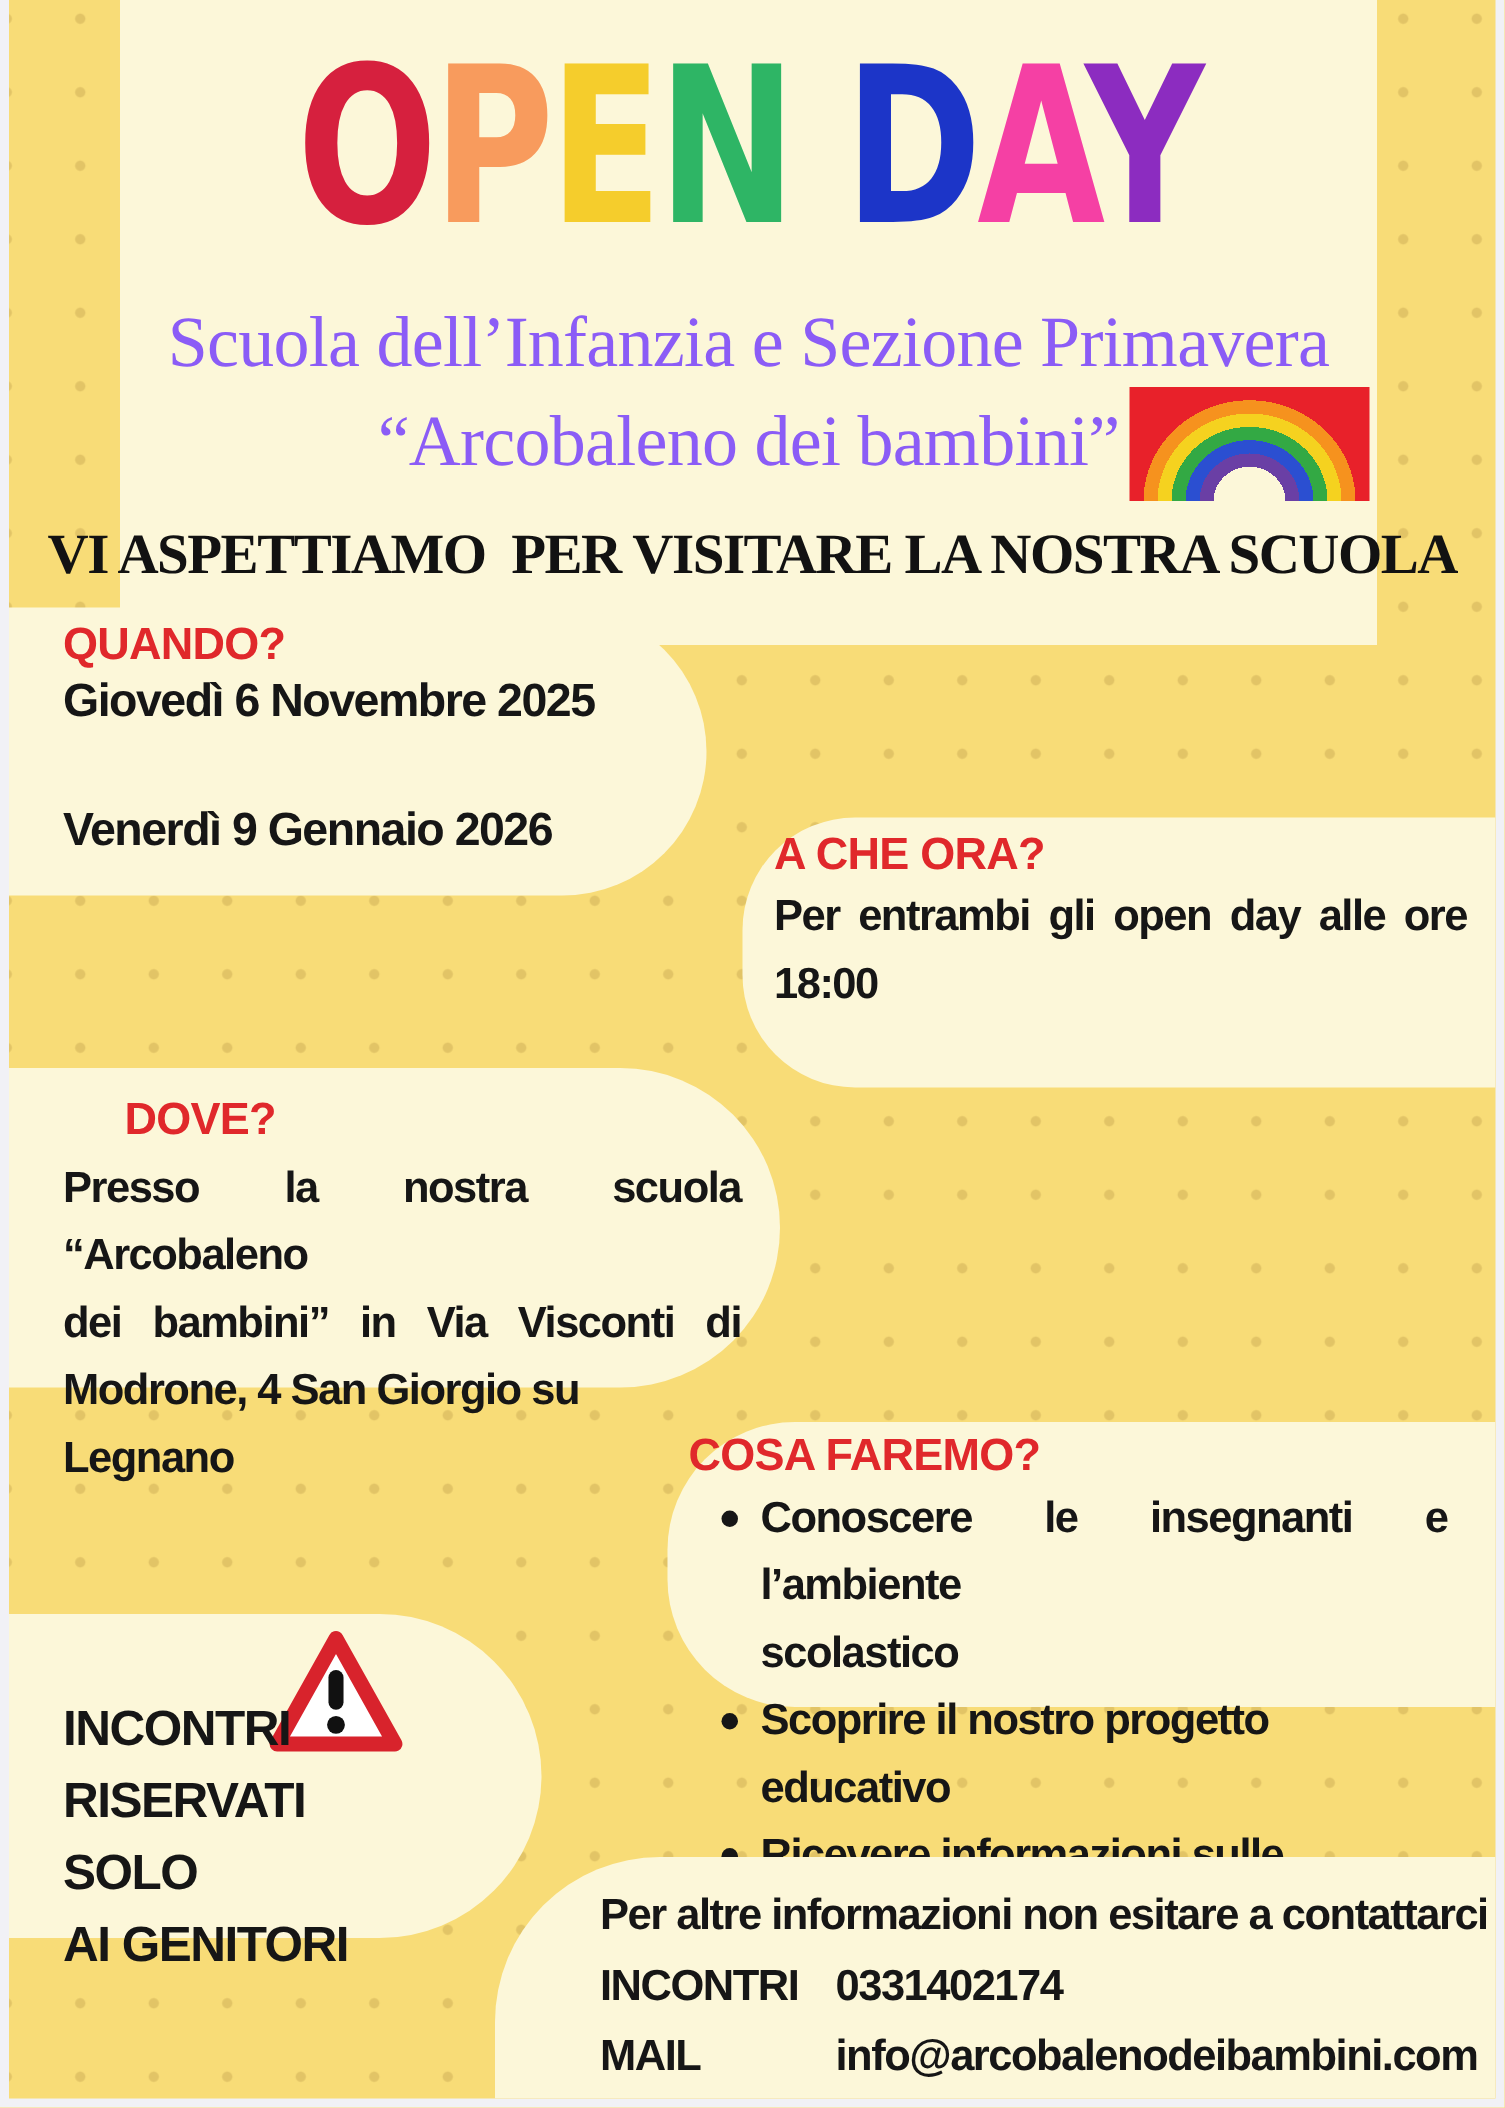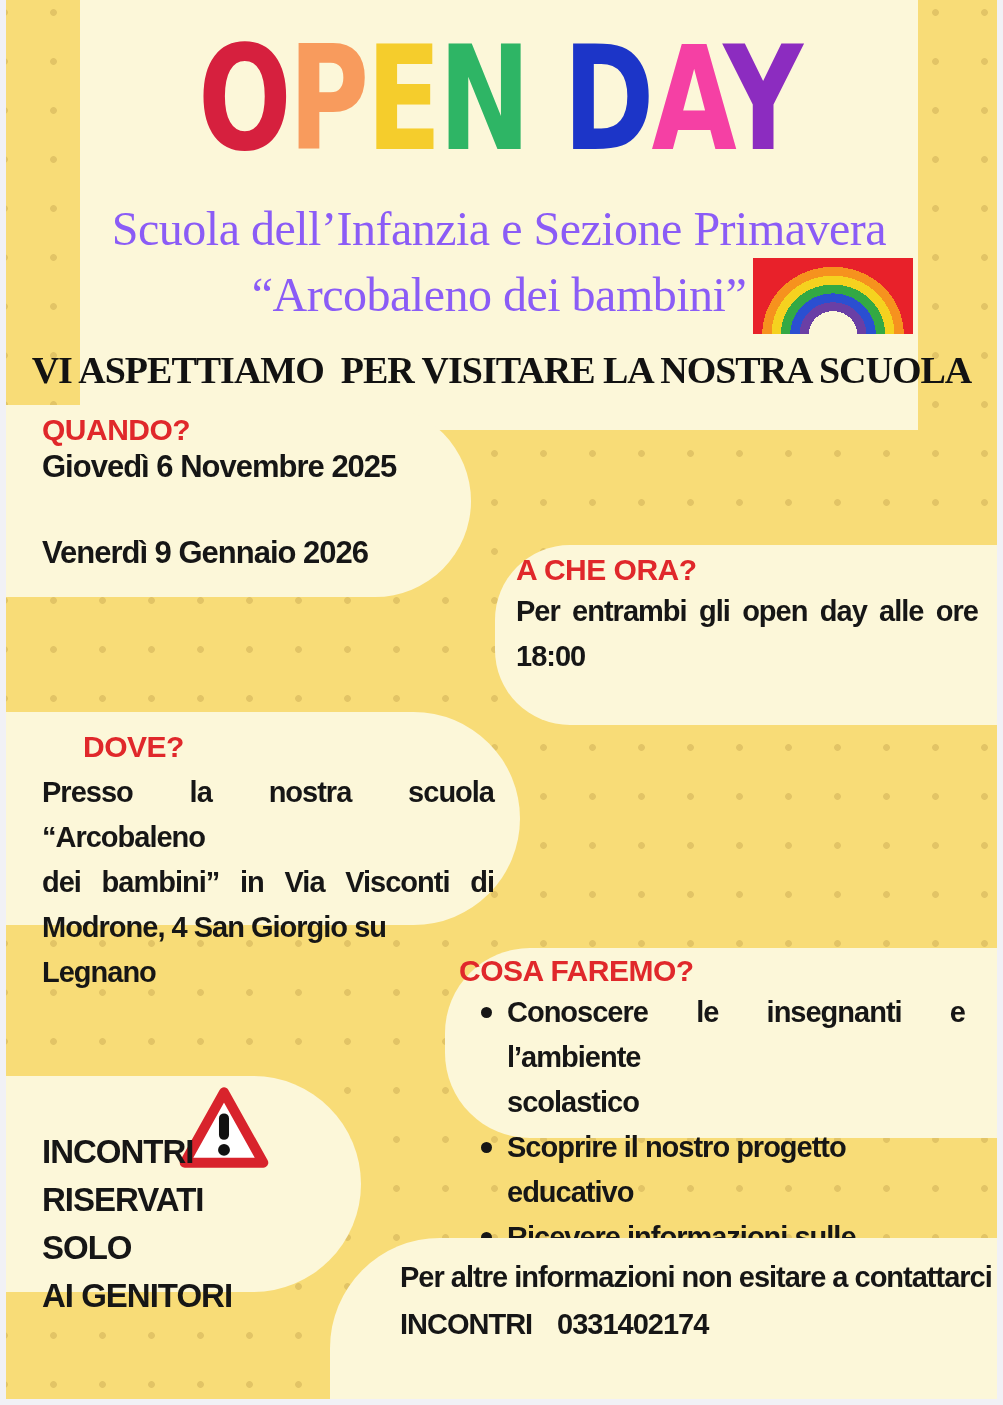--- a/index.html
+++ b/index.html
@@ -147,17 +147,21 @@
   </div>
 
   <div class="cream" id="contact-blob">
     <div class="body-text" id="contact-inner">
       <div>Per altre informazioni non esitare a contattarci</div>
       <div id="contact-rows">
           <div class="contact-row">
             <span class="contact-label">INCONTRI</span>
             <span>0331402174</span>
           </div>
+          <div class="contact-row">
+            <span class="contact-label">MAIL</span>
+            <span>info@arcobalenodeibambini.com</span>
+          </div>
         </div>
     </div>
   </div>
 
 </div>
 
 </body></html>

